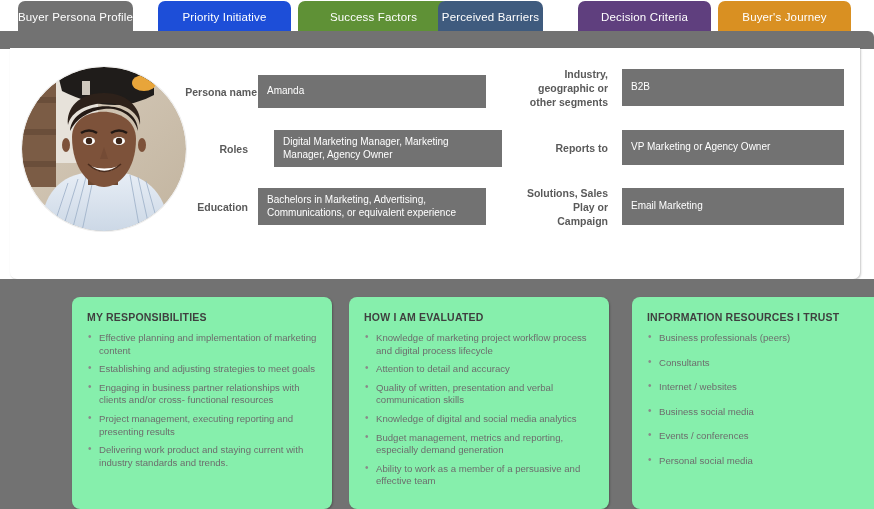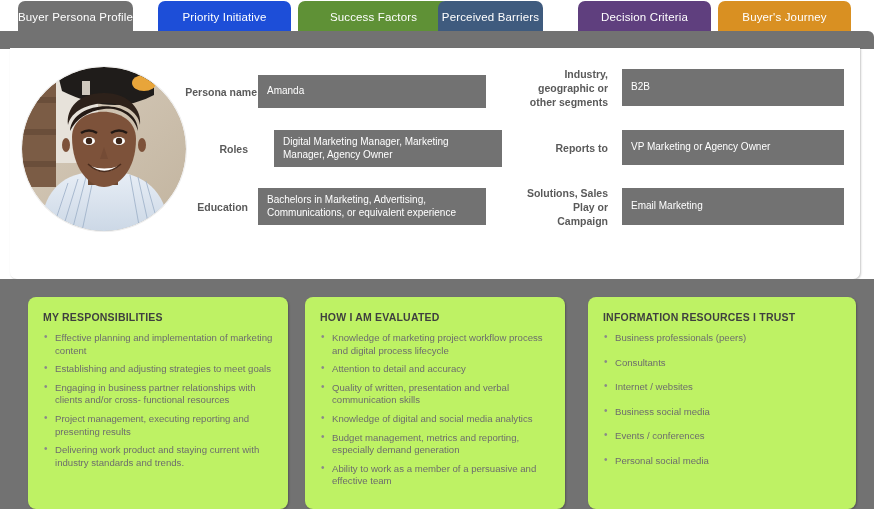--- a/index.html
+++ b/index.html
@@ -105,26 +105,27 @@
     position: absolute;
     left: 0;
     top: 279px;
     width: 874px;
     height: 230px;
     background: #727272;
   }
   .card {
     position: absolute;
     top: 18px;
-    background: #bef264;
+    background: #86efac;
     border-radius: 8px;
     box-sizing: border-box;
     padding: 14px 15px 10px 15px;
     overflow: hidden;
     box-shadow: 1px 1px 2px rgba(0,0,0,.25);
+    margin-left: 44px;
   }
   .card-title {
     font-size: 10.5px;
     font-weight: bold;
     color: #3f3f3f;
     letter-spacing: .2px;
     margin: 0 0 9px 0;
   }
   .card ul {
     list-style: none;

